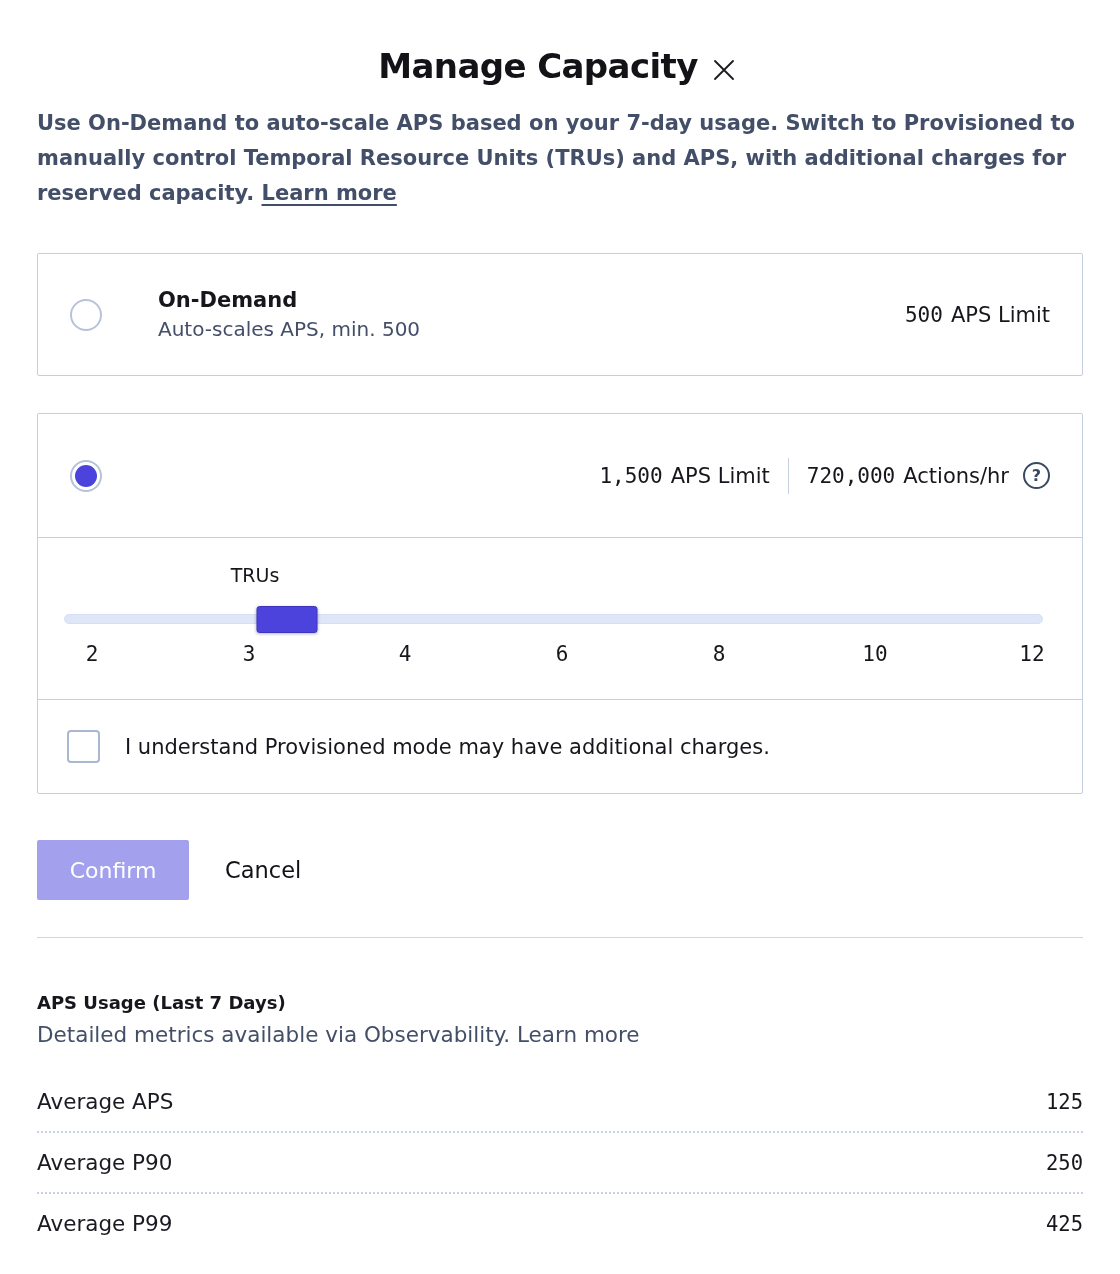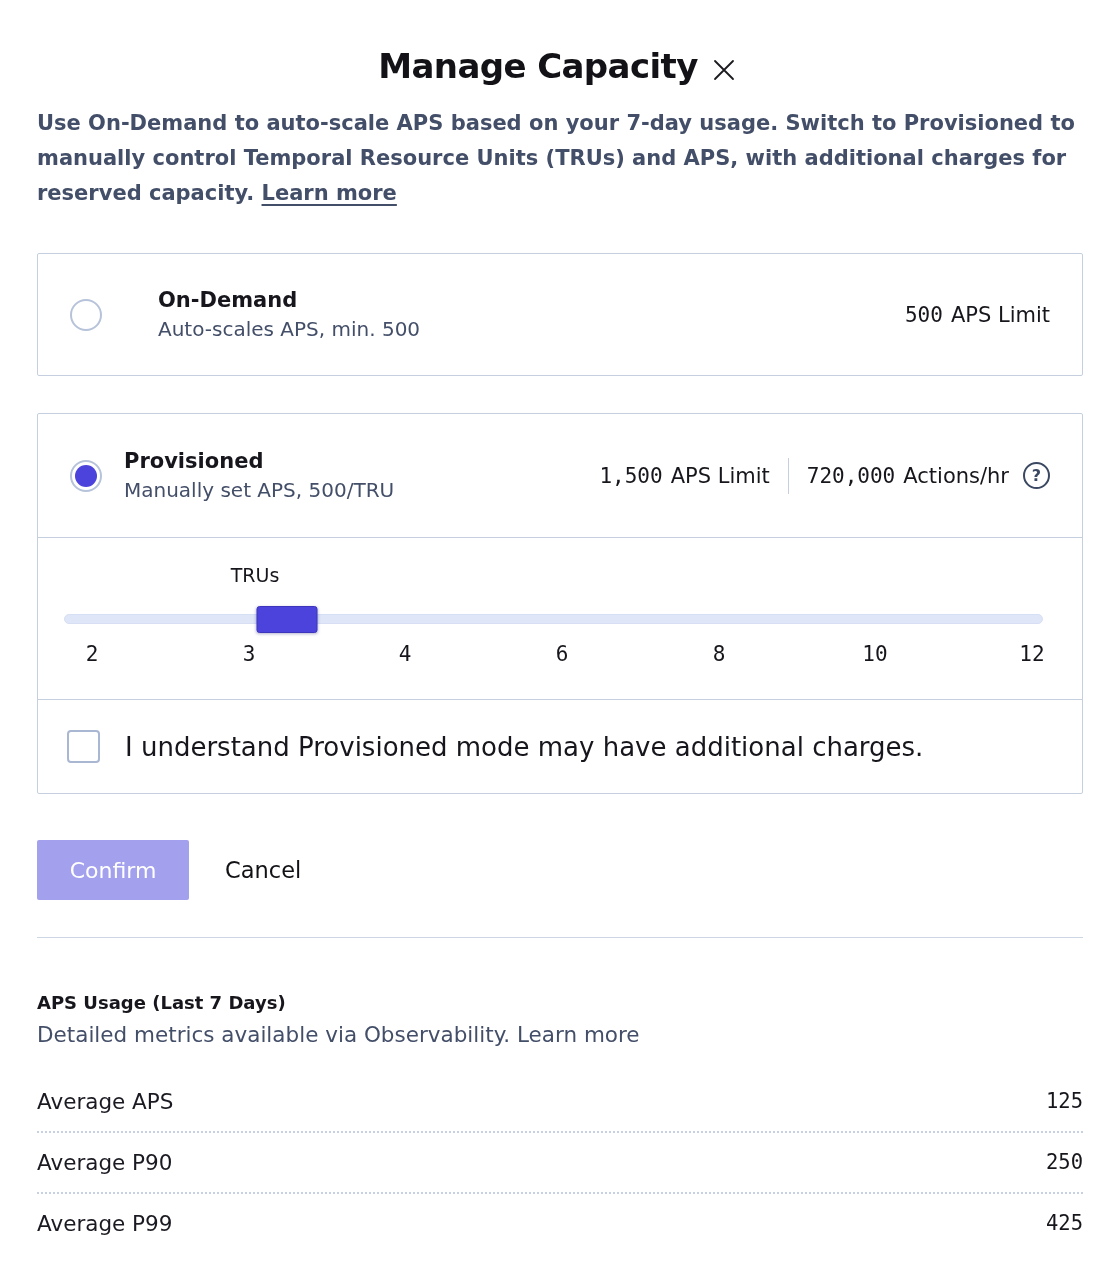--- a/index.html
+++ b/index.html
@@ -48,36 +48,36 @@
   .handle { position:absolute; top:68px; width:61px; height:27px; background:#4b43dc;
             border:1px solid #3d36bd; border-radius:3px; box-shadow:0 1px 3px rgba(40,40,120,.35);
             transform:translateX(-50%); cursor:grab; }
   .ticks { position:absolute; left:0; top:104px; width:100%; height:30px; }
   .tick { position:absolute; transform:translateX(-50%); font-family:"DejaVu Sans Mono","Liberation Mono",monospace;
           font-size:21px; color:#16161c; }
 
   
   .check-sect { display:flex; align-items:center; height:93px; padding:0 29px; }
   .checkbox { width:33px; height:33px; border:2px solid #a9b7d2; border-radius:4px; background:#fff; flex:none; cursor:pointer; }
-  .check-label { margin-left:25px; font-size:26px; color:#16161c; }
+  .check-label { margin-left:25px; font-size:21px; color:#16161c; }
 
   
   .btn-row { margin-top:46px; display:flex; align-items:center; }
   .btn-confirm { width:152px; height:60px; background:#a3a1ee; color:#ffffff; border:none;
                  border-radius:2px; font-size:22px; font-family:inherit; cursor:pointer; }
   .btn-cancel { margin-left:36px; background:none; border:none; font-size:22.5px; color:#111116;
                 font-family:inherit; cursor:pointer; font-weight:500; }
 
   .hr { margin-top:37px; border:none; border-top:1px solid #ccd6e5; }
 
   
   .usage-h { margin-top:54px; font-size:18px; font-weight:600; color:#16161c; }
   .usage-sub { margin-top:9px; font-size:21.5px; color:#434e68; }
   .usage-rows { margin-top:25px; }
-  .u-row { display:flex; justify-content:space-between; align-items:flex-start; padding:17px 0; }
+  .u-row { display:flex; justify-content:space-between; align-items:center; padding:17px 0; }
   .u-row + .u-row { border-top:2px dotted #c8d1e2; }
   .u-label { font-size:21.5px; color:#1a1a22; }
   .u-val { font-family:"DejaVu Sans Mono","Liberation Mono",monospace; font-size:20.5px; color:#16161c; }
 </style>
 </head>
 <body>
 
 <div class="page">
 
   <div class="hdr">
@@ -107,24 +107,20 @@
     <div class="opt-right">
       <span class="num">500</span>
       <span class="unit">APS Limit</span>
     </div>
   </div>
 
   <div class="card prov-card">
 
     <div class="opt-row sect-b" style="height:124px;">
       <div class="radio sel"></div>
-      <div class="opt-text">
-        <div class="opt-title">Provisioned</div>
-        <div class="opt-sub">Manually set APS, 500/TRU</div>
-      </div>
       <div class="opt-right">
         <span class="num">1,500</span>
         <span class="unit">APS Limit</span>
         <span class="vdiv"></span>
         <span class="num">720,000</span>
         <span class="unit">Actions/hr</span>
         <span class="help">?</span>
       </div>
     </div>
 

